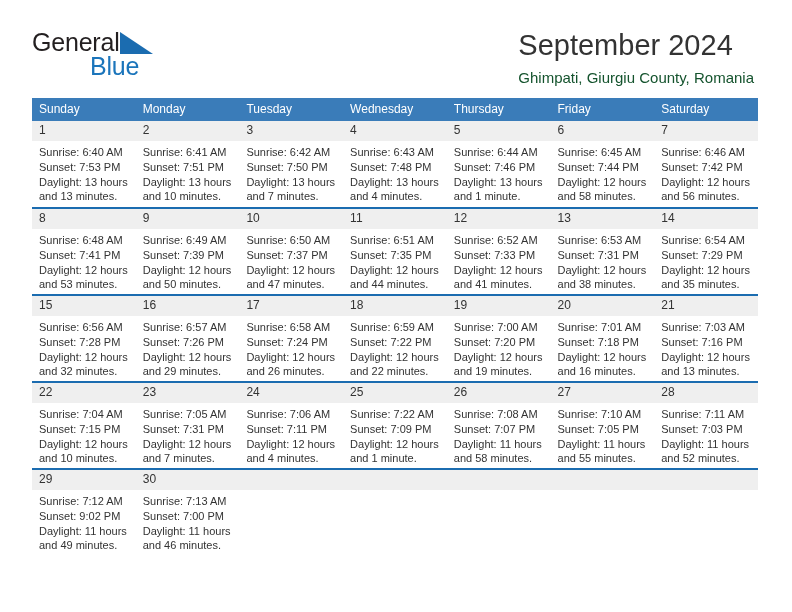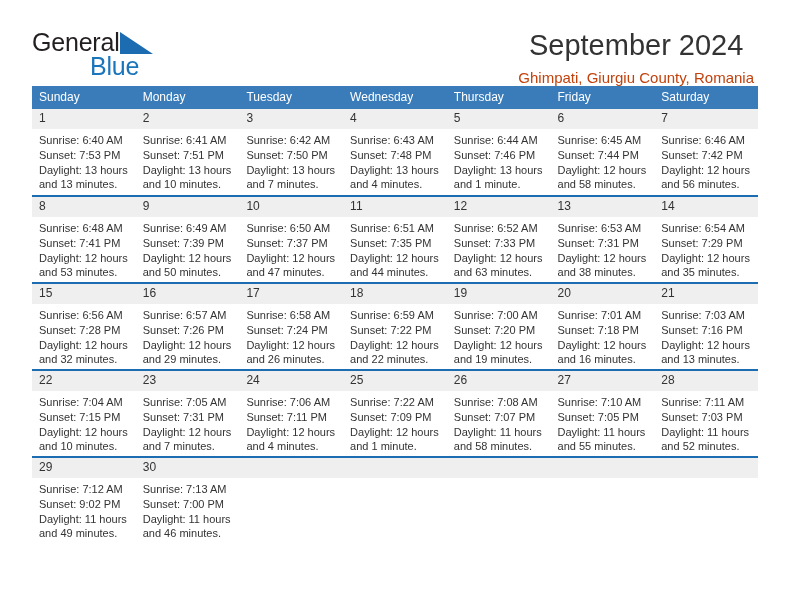--- a/index.html
+++ b/index.html
@@ -59,41 +59,41 @@
     position: absolute;
     left: 88px;
     top: 4px;
     width: 0;
     height: 0;
     border-left: 33px solid #1b6cb0;
     border-top: 22px solid transparent;
   }
 
   .title-block {
-    text-align: center;
+    text-align: left;
     padding-top: 2px;
   }
   .cal-title {
     font-size: 29px;
     color: #333333;
     font-weight: normal;
     line-height: 1.05;
     white-space: nowrap;
   }
   .cal-subtitle {
     font-size: 15px;
-    color: #c2410c;
+    color: #14532d;
     margin-top: 9px;
     white-space: nowrap;
   }
 
   
   .cal-wrap {
     padding: 0 34px 0 32px;
-    margin-top: 0;
+    margin-top: 12px;
     box-sizing: border-box;
   }
   table.calendar {
     width: 726px;
     border-collapse: collapse;
     table-layout: fixed;
   }
   table.calendar th {
     background: #3a7cb9;
     color: #ffffff;
@@ -275,21 +275,21 @@
               <div>Daylight: 12 hours</div>
               <div>and 44 minutes.</div>
             </div>
           </td>
           <td>
             <div class="daynum">12</div>
             <div class="dayinfo">
               <div>Sunrise: 6:52 AM</div>
               <div>Sunset: 7:33 PM</div>
               <div>Daylight: 12 hours</div>
-              <div>and 63 minutes.</div>
+              <div>and 41 minutes.</div>
             </div>
           </td>
           <td>
             <div class="daynum">13</div>
             <div class="dayinfo">
               <div>Sunrise: 6:53 AM</div>
               <div>Sunset: 7:31 PM</div>
               <div>Daylight: 12 hours</div>
               <div>and 38 minutes.</div>
             </div>

